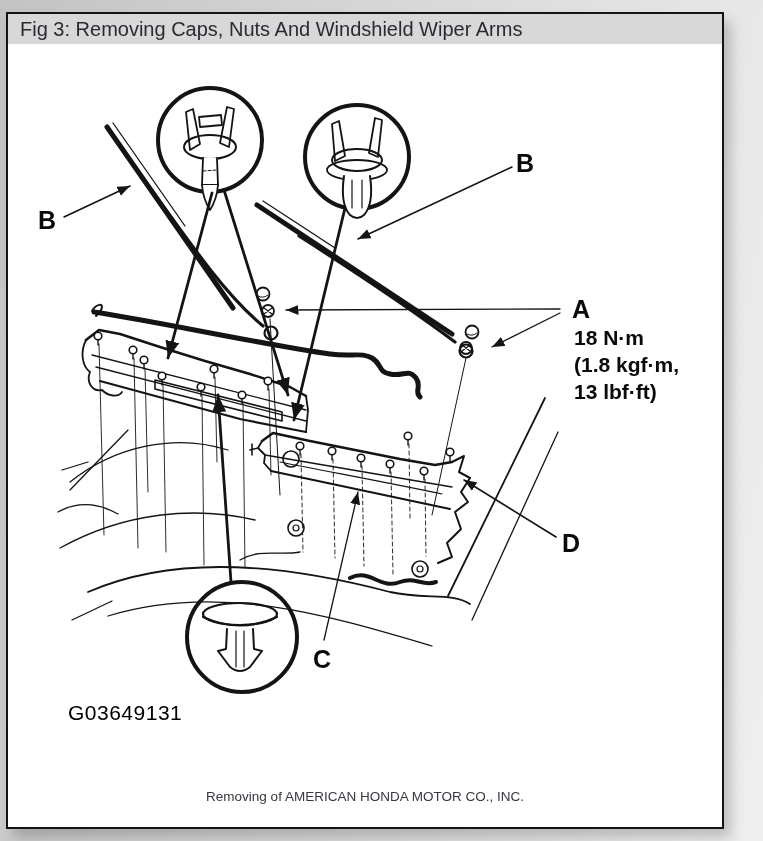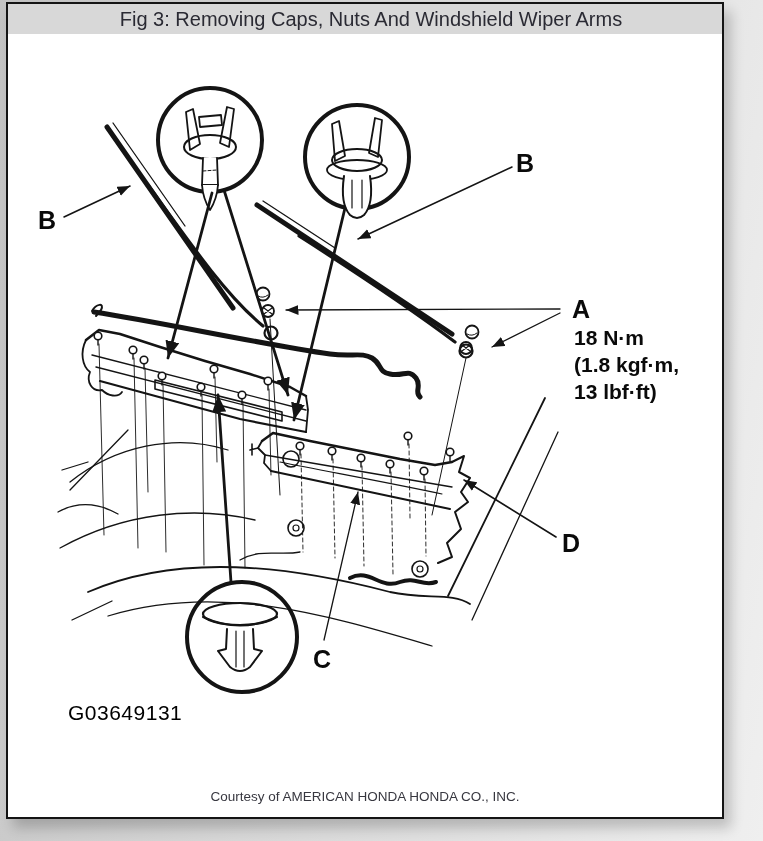--- a/index.html
+++ b/index.html
@@ -7,24 +7,23 @@
     width:763px;height:841px;
     font-family:"Liberation Sans",sans-serif;
     background:#d4d4d4;
     position:relative;overflow:hidden;
   }
   .page{
     position:absolute;inset:0;
     background:linear-gradient(100deg,#c3c3c3 0%,#d6d6d6 40%,#efefef 100%);
   }
   .panel{
-    position:absolute;left:6px;top:2px;width:714px;height:813px;
+    position:absolute;left:6px;top:12px;width:714px;height:813px;
     background:#ffffff;border:2px solid #141414;
     box-shadow:7px 9px 12px rgba(0,0,0,.20);
-    text-align:center;
   }
   .titlebar{
     position:absolute;left:0;top:0;right:0;height:30px;
     background:#d8d8d8;
     font-size:20px;line-height:31px;color:#2a2a33;
     padding-left:12px;white-space:nowrap;
   }
   svg.diagram{position:absolute;left:0;top:0;width:763px;height:841px;}
   .figure-id{
     position:absolute;left:40px;top:701px;
@@ -206,14 +205,14 @@
       <text class="lbl" x="572" y="318">A</text>
       <text class="torq" x="574" y="345">18 N·m</text>
       <text class="torq" x="574" y="372">(1.8 kgf·m,</text>
       <text class="torq" x="574" y="399">13 lbf·ft)</text>
       <text class="lbl" x="562" y="552">D</text>
       <text class="lbl" x="313" y="668">C</text>
     </g>
   </svg>
 
   <div class="figure-id">G03649131</div>
-  <div class="courtesy">Courtesy of AMERICAN HONDA HONDA CO., INC.</div>
+  <div class="courtesy">Removing of AMERICAN HONDA MOTOR CO., INC.</div>
 </div>
 
 </body></html>

